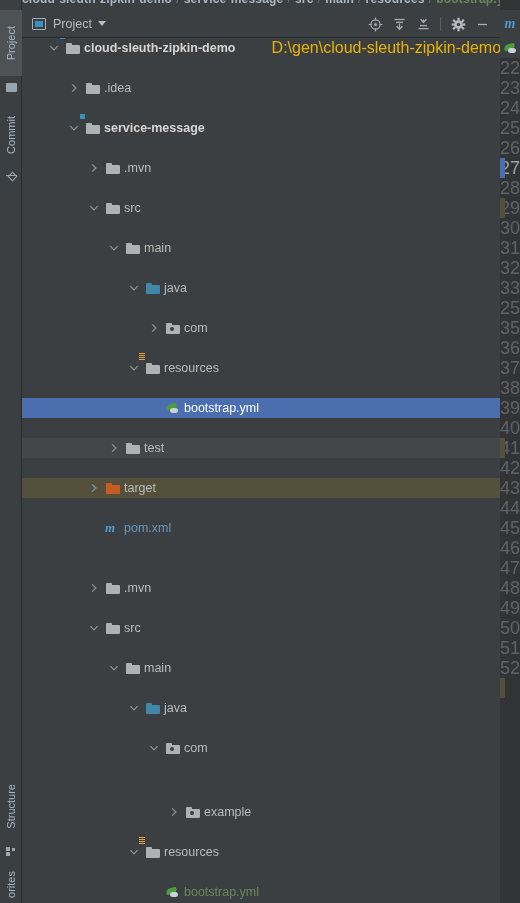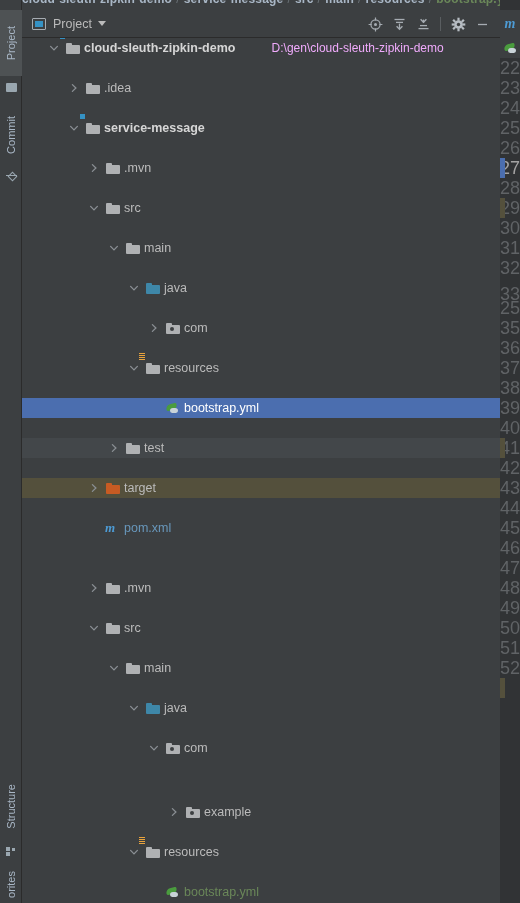--- a/index.html
+++ b/index.html
@@ -124,21 +124,21 @@
   .icon {
     position: absolute; width: 16px; height: 16px;
   }
   .label {
     position: absolute; line-height: 20px;
   }
   .label.bold { font-weight: bold; color: #D6D6D6; }
   .label.green { color: #6A8759; }
   .label.mvn { color: #6897BB; }
   .path {
-    position: absolute; line-height: 20px; color: #f0abfc; font-size: 12px;
+    position: absolute; line-height: 20px; color: #eab308; font-size: 16px;
   }
 
   
   .f { position: relative; width: 16px; height: 16px; }
   .f .tab {
     position: absolute; left: 1px; top: 3px; width: 6px; height: 2.5px;
     border-radius: 1px 1px 0 0;
   }
   .f .body {
     position: absolute; left: 1px; top: 5px; width: 14px; height: 9px;
@@ -504,21 +504,21 @@
         <div class="gnum" style="top: 78px;">23</div>
         <div class="gnum" style="top: 98px;">24</div>
         <div class="gnum" style="top: 118px;">25</div>
         <div class="gnum" style="top: 138px;">26</div>
         <div class="gnum cur" style="top: 158px;">27</div>
         <div class="gnum" style="top: 178px;">28</div>
         <div class="gnum" style="top: 198px;">29</div>
         <div class="gnum" style="top: 218px;">30</div>
         <div class="gnum" style="top: 238px;">31</div>
         <div class="gnum" style="top: 258px;">32</div>
-        <div class="gnum" style="top: 284px; text-align: right;">33</div>
+        <div class="gnum" style="top: 278px; text-align: right;">33</div>
         <div class="gnum" style="top: 298px;">25</div>
         <div class="gnum" style="top: 318px;">35</div>
         <div class="gnum" style="top: 338px;">36</div>
         <div class="gnum" style="top: 358px;">37</div>
         <div class="gnum" style="top: 378px;">38</div>
         <div class="gnum" style="top: 398px;">39</div>
         <div class="gnum" style="top: 418px;">40</div>
         <div class="gnum" style="top: 438px;">41</div>
         <div class="gnum" style="top: 458px;">42</div>
         <div class="gnum" style="top: 478px;">43</div>

